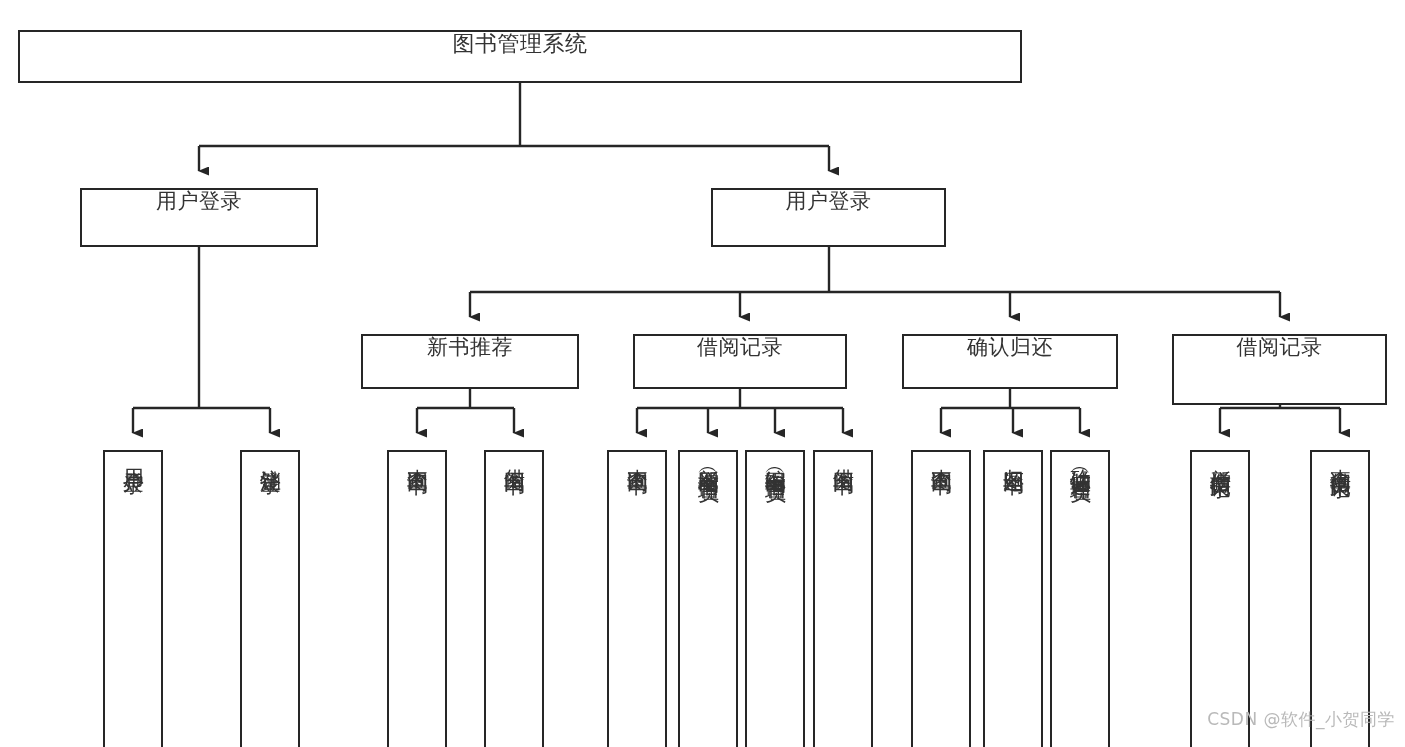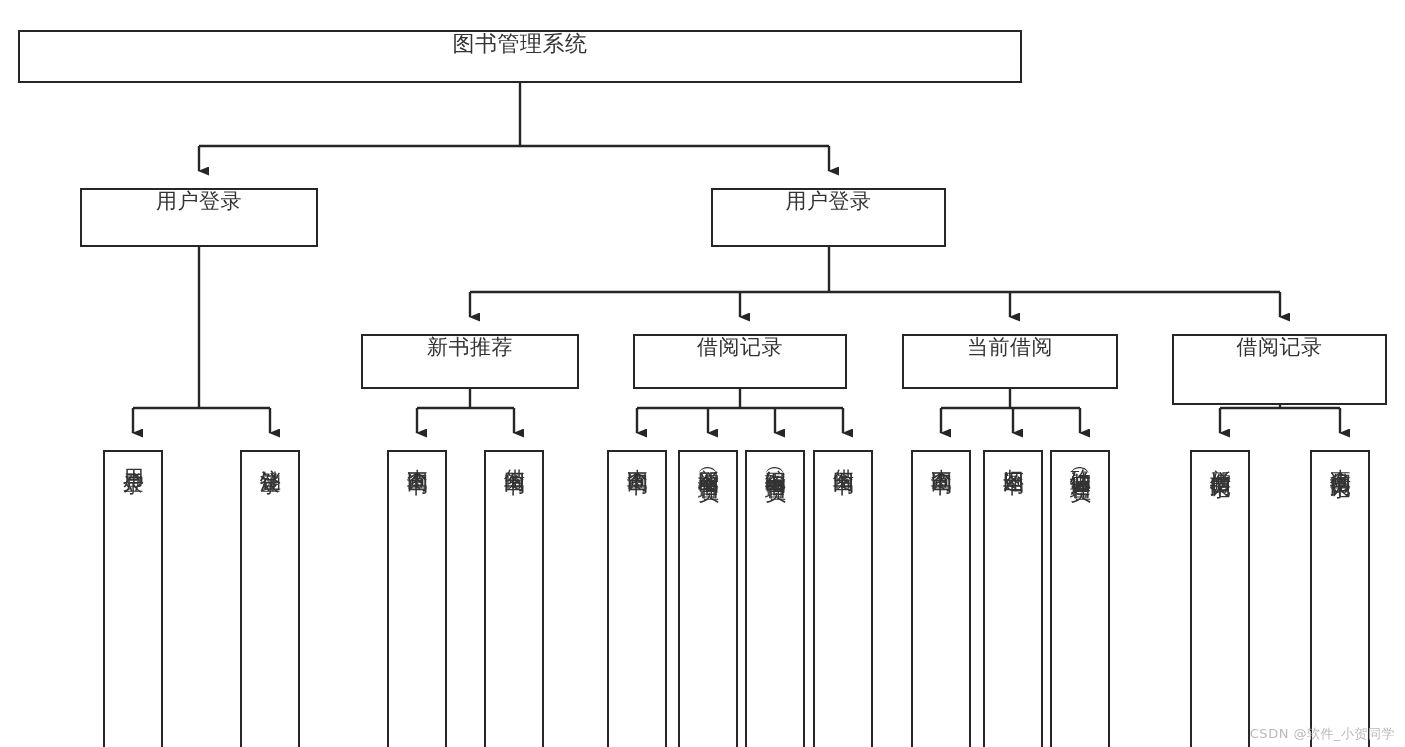--- a/index.html
+++ b/index.html
@@ -50,23 +50,23 @@
     text-orientation: upright;
     font-size: 21px;
     line-height: 1.28;
     letter-spacing: 2px;
     white-space: normal;
   }
   .node.root .node-label { font-size: 22px; }
   #watermark {
     position: absolute;
     right: 10px;
-    bottom: 4px;
+    bottom: 16px;
     color: #b9b9b9;
-    font-size: 13px;
+    font-size: 17px;
     letter-spacing: 0.5px;
     white-space: nowrap;
     pointer-events: none;
   }
 </style>
 </head>
 <body>
 
 <div id="diagram-root">
 
@@ -123,21 +123,21 @@
       <div class="node" style="left: 711px; top: 172px; width: 235px; height: 59px; border-color: rgb(38, 38, 38); background: rgb(255, 255, 255);">
         <span class="node-label" style="color: rgb(51, 51, 51);">用户登录</span>
       </div>
       <div class="node" style="left: 361px; top: 318px; width: 218px; height: 55px; border-color: rgb(38, 38, 38); background: rgb(255, 255, 255);">
         <span class="node-label" style="color: rgb(51, 51, 51);">新书推荐</span>
       </div>
       <div class="node" style="left: 633px; top: 318px; width: 214px; height: 55px; border-color: rgb(38, 38, 38); background: rgb(255, 255, 255);">
         <span class="node-label" style="color: rgb(51, 51, 51);">借阅记录</span>
       </div>
       <div class="node" style="left: 902px; top: 318px; width: 216px; height: 55px; border-color: rgb(38, 38, 38); background: rgb(255, 255, 255);">
-        <span class="node-label" style="color: rgb(51, 51, 51);">当前借阅</span>
+        <span class="node-label" style="color: rgb(51, 51, 51);">确认归还</span>
       </div>
       <div class="node" style="left: 1172px; top: 318px; width: 215px; height: 71px; border-color: rgb(38, 38, 38); background: rgb(255, 255, 255);">
         <span class="node-label" style="color: rgb(51, 51, 51);">借阅记录</span>
       </div>
       <div class="node vertical" style="left: 103px; top: 434px; width: 60px; height: 300px; border-color: rgb(38, 38, 38); background: rgb(255, 255, 255);">
         <span class="node-label" style="color: rgb(51, 51, 51);">用户登录</span>
       </div>
       <div class="node vertical" style="left: 240px; top: 434px; width: 60px; height: 300px; border-color: rgb(38, 38, 38); background: rgb(255, 255, 255);">
         <span class="node-label" style="color: rgb(51, 51, 51);">注销登录</span>
       </div>

